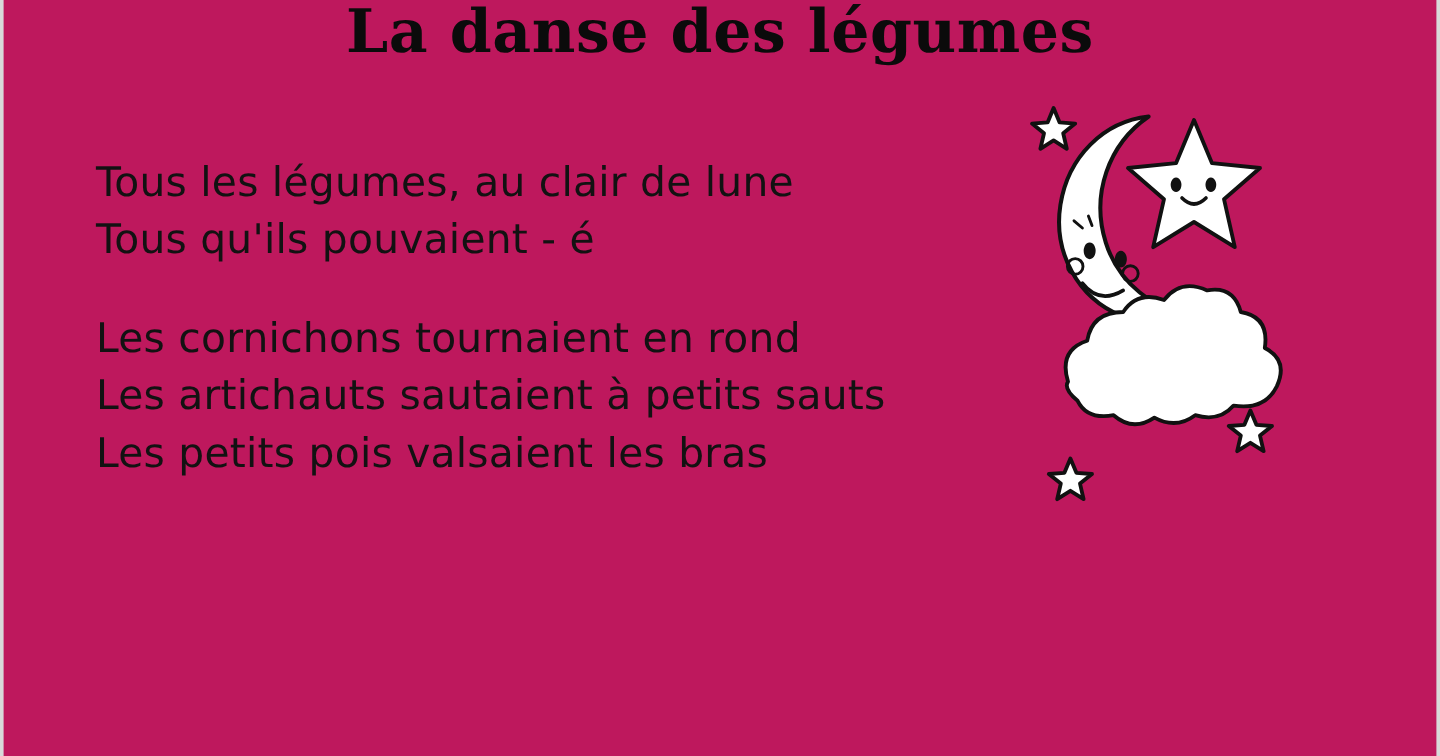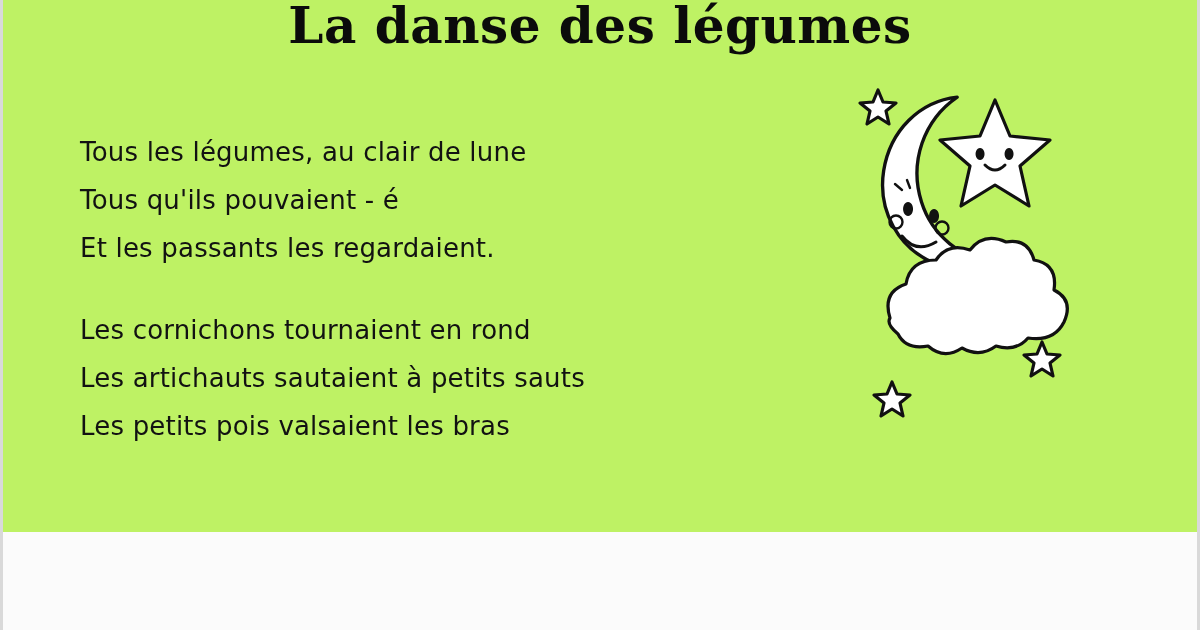--- a/index.html
+++ b/index.html
@@ -10,22 +10,22 @@
     width: 1200px;
     height: 630px;
     background: #fbfbfb;
     font-family: "DejaVu Sans", sans-serif;
     overflow: hidden;
     position: relative;
   }
   .page {
     position: relative;
     width: 1200px;
-    height: 532px;
-    background: #bef264;
+    height: 630px;
+    background: #be185d;
     text-decoration: underline;
   }
   .left-rule {
     position: absolute;
     left: 0;
     top: 0;
     width: 3px;
     height: 630px;
     background: #d9d9d9;
   }
@@ -57,21 +57,21 @@
     width: 760px;
   }
   .stanza {
     margin: 0 0 34px 0;
   }
   .stanza:last-child {
     margin-bottom: 0;
   }
   .line {
     font-family: "DejaVu Sans", sans-serif;
-    font-size: 26px;
+    font-size: 34px;
     line-height: 48px;
     color: #121212;
     white-space: pre;
     letter-spacing: 0.2px;
   }
   .art {
     position: absolute;
     left: 830px;
     top: 70px;
     width: 250px;
@@ -89,21 +89,20 @@
   <div class="left-rule"></div>
   <div class="right-rule"></div>
 
   <div class="title">La danse des légumes</div>
 
   <div class="lyrics">
 
     <div class="stanza">
       <div class="line">Tous les légumes, au clair de lune</div>
       <div class="line">Tous qu'ils pouvaient - é</div>
-      <div class="line">Et les passants les regardaient.</div>
     </div>
 
     <div class="stanza">
       <div class="line">Les cornichons tournaient en rond</div>
       <div class="line">Les artichauts sautaient à petits sauts</div>
       <div class="line">Les petits pois valsaient les bras</div>
     </div>
 
   </div>
 

